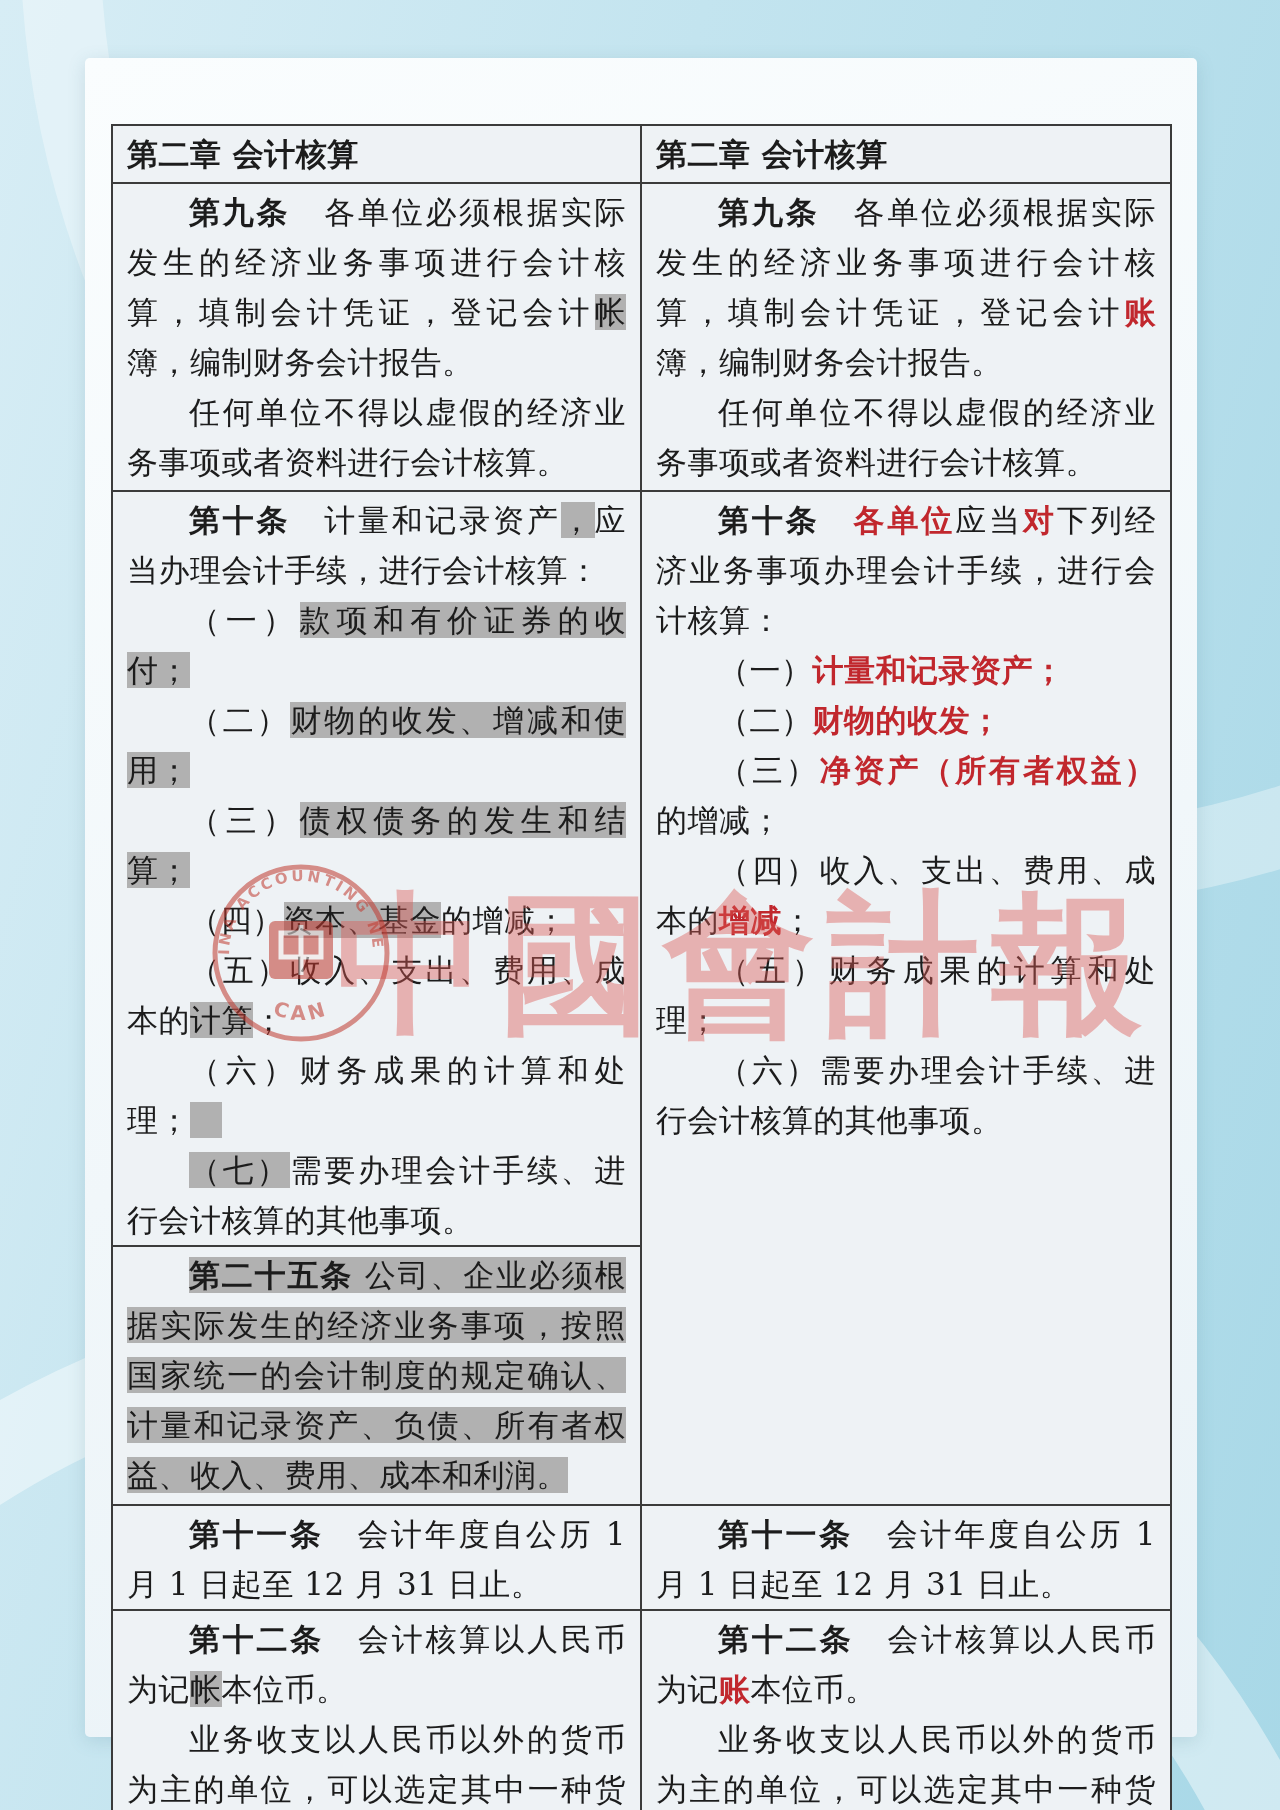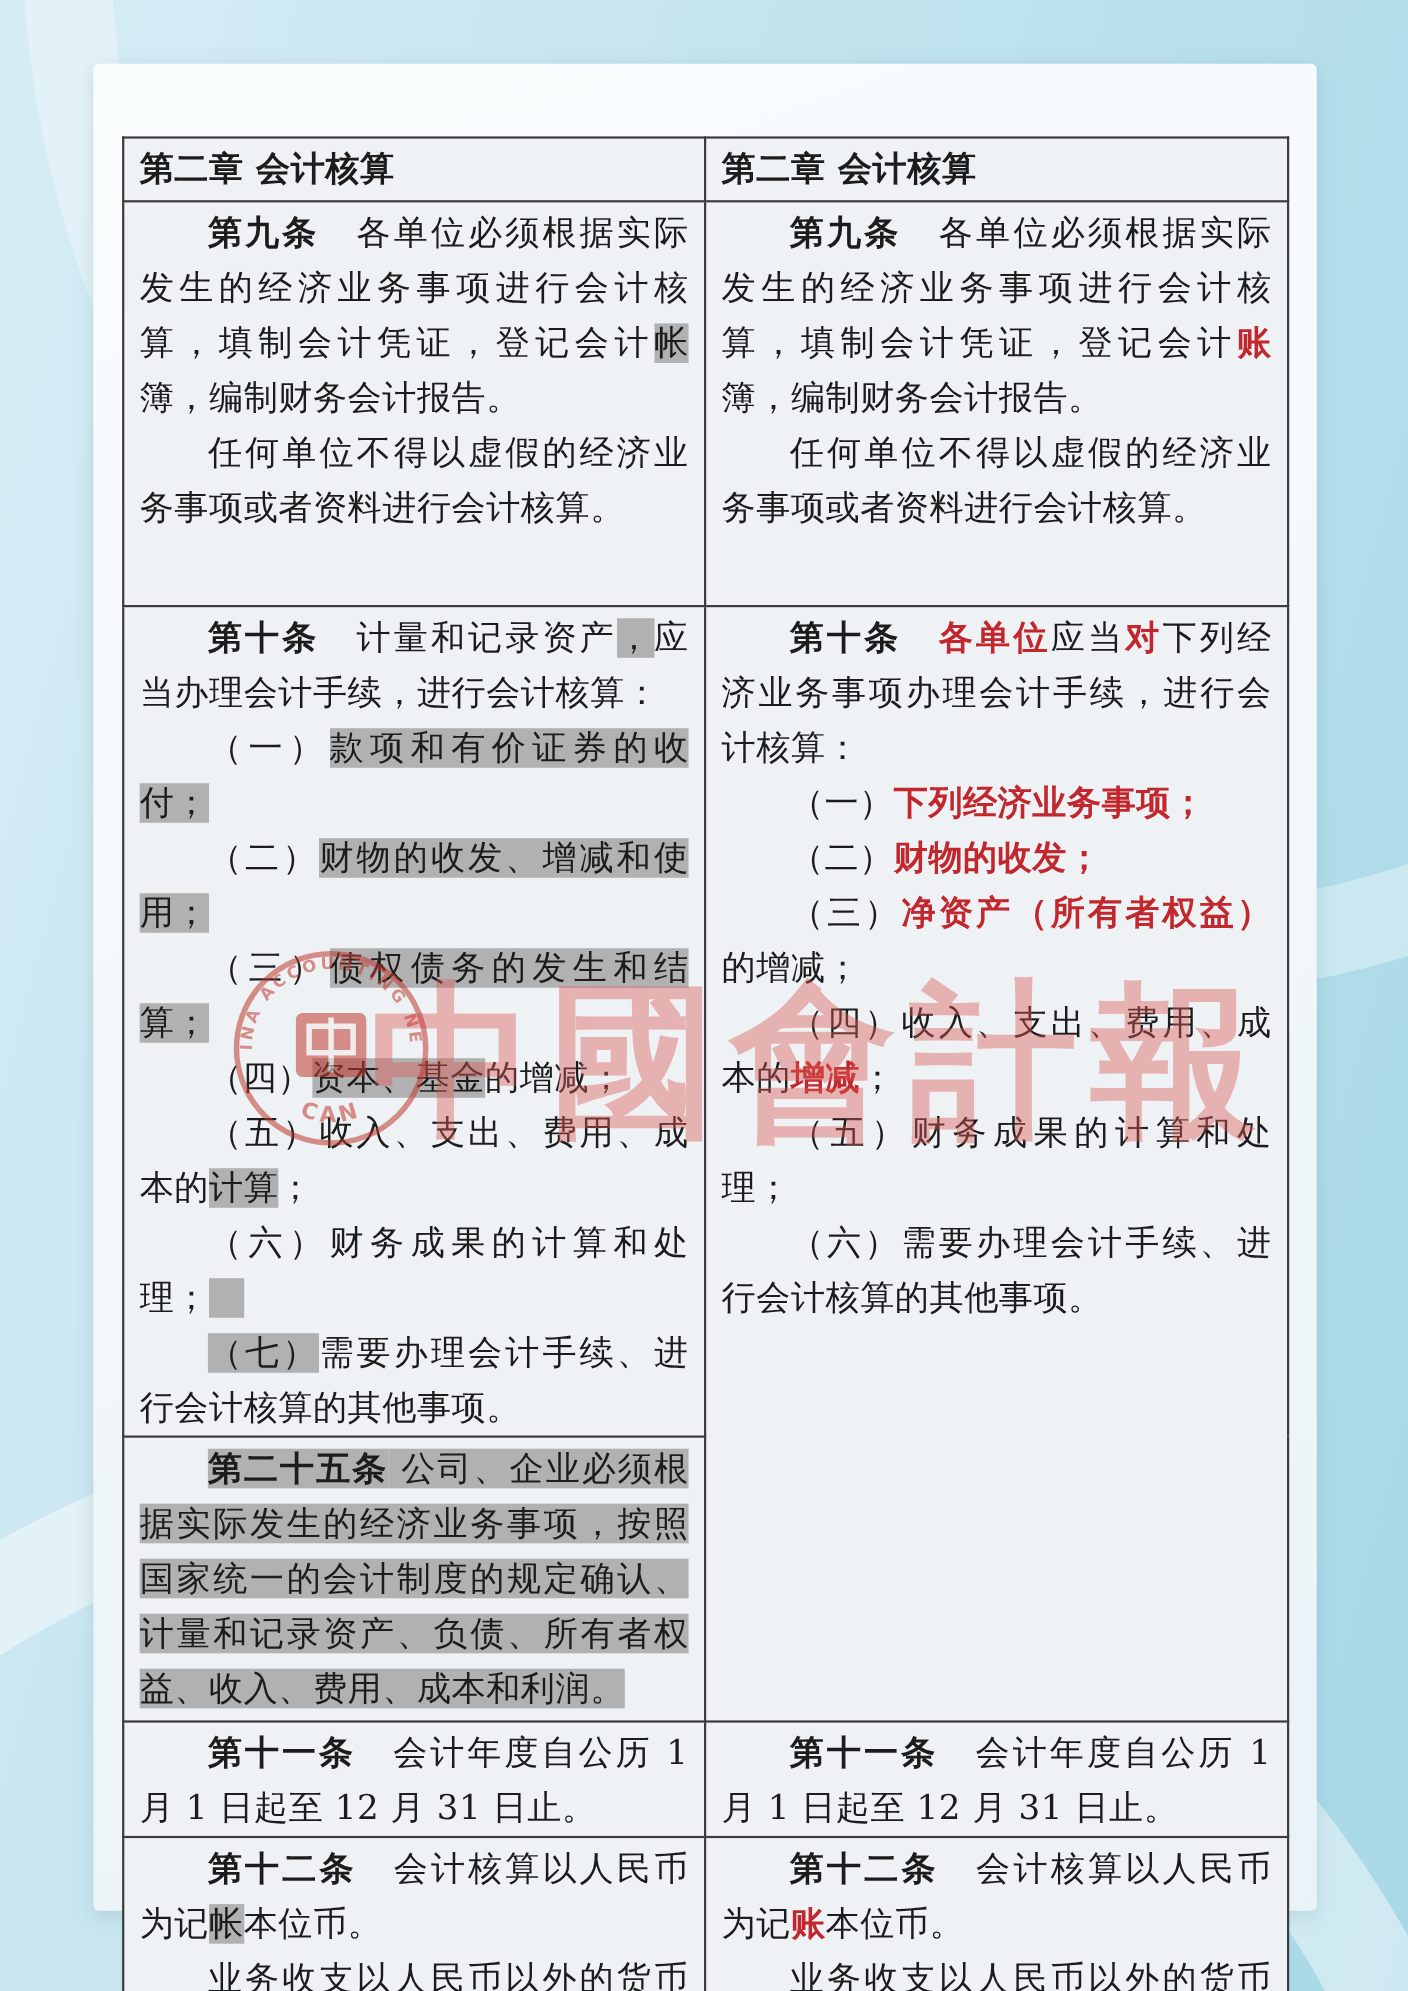--- a/index.html
+++ b/index.html
@@ -25,21 +25,21 @@
     border:2px solid #3b3b3b;vertical-align:top;
     background:#eef2f5;padding:3px 14px 0 14px;
     font-size:31px;line-height:50px;color:#1c1c1c;
     text-align:justify;letter-spacing:.5px;
   }
   td.hdr{
     background:#b3e1ef;text-align:center;vertical-align:middle;
     font-family:"DejaVu Sans","Liberation Sans",sans-serif;
     font-weight:bold;font-size:31px;height:53px;padding:0 14px;color:#101418;
   }
-  tr.r2{height:368px;} tr.r3{height:561px;} tr.r4{height:259px;}
+  tr.r2{height:308px;} tr.r3{height:561px;} tr.r4{height:259px;}
   tr.r5{height:105px;} tr.r6{height:310px;}
   td.padtop{padding-top:100px;margin-top:40px;}
   p.para{margin:0;text-indent:2em;}
   .b{font-weight:bold;font-family:"DejaVu Sans","Liberation Sans",sans-serif;}
   .hl{background:#b1b1b1;}
   .rb{color:#c1272d;font-weight:bold;font-family:"DejaVu Sans","Liberation Sans",sans-serif;}
   .watermark{
     position:absolute;left:250px;top:806px;z-index:6;pointer-events:none;
     font-size:152px;font-weight:bold;white-space:nowrap;letter-spacing:12px;
     color:#dd5a55;opacity:.42;font-family:"DejaVu Serif","Liberation Serif",serif;
@@ -81,21 +81,21 @@
             <p class="para"><span>（一）</span><span class="hl">款项和有价证券的收付；</span></p>
             <p class="para"><span>（二）</span><span class="hl">财物的收发、增减和使用；</span></p>
             <p class="para"><span>（三）</span><span class="hl">债权债务的发生和结算；</span></p>
             <p class="para"><span>（四）</span><span class="hl">资本、基金</span><span>的增减；</span></p>
             <p class="para"><span>（五）收入、支出、费用、成本的</span><span class="hl">计算</span><span>；</span></p>
             <p class="para"><span>（六）财务成果的计算和处理；</span><span class="hl">　</span></p>
             <p class="para"><span class="hl">（七）</span><span>需要办理会计手续、进行会计核算的其他事项。</span></p>
           </td>
       <td rowspan="2" class="padtop">
             <p class="para"><span class="b">第十条</span><span>　</span><span class="rb">各单位</span><span>应当</span><span class="rb">对</span><span>下列经济业务事项办理会计手续，进行会计核算：</span></p>
-            <p class="para"><span>（一）</span><span class="rb">下列经济业务事项；</span></p>
+            <p class="para"><span>（一）</span><span class="rb">计量和记录资产；</span></p>
             <p class="para"><span>（二）</span><span class="rb">财物的收发；</span></p>
             <p class="para"><span>（三）</span><span class="rb">净资产（所有者权益）</span><span>的增减；</span></p>
             <p class="para"><span>（四）收入、支出、费用、成本的</span><span class="rb">增减</span><span>；</span></p>
             <p class="para"><span>（五）财务成果的计算和处理；</span></p>
             <p class="para"><span>（六）需要办理会计手续、进行会计核算的其他事项。</span></p>
           </td>
     </tr>
     <tr class="r4">
       <td>
             <p class="para"><span class="b hl">第二十五条</span><span class="hl"> 公司、企业必须根据实际发生的经济业务事项，按照国家统一的会计制度的规定确认、计量和记录资产、负债、所有者权益、收入、费用、成本和利润。</span></p>

